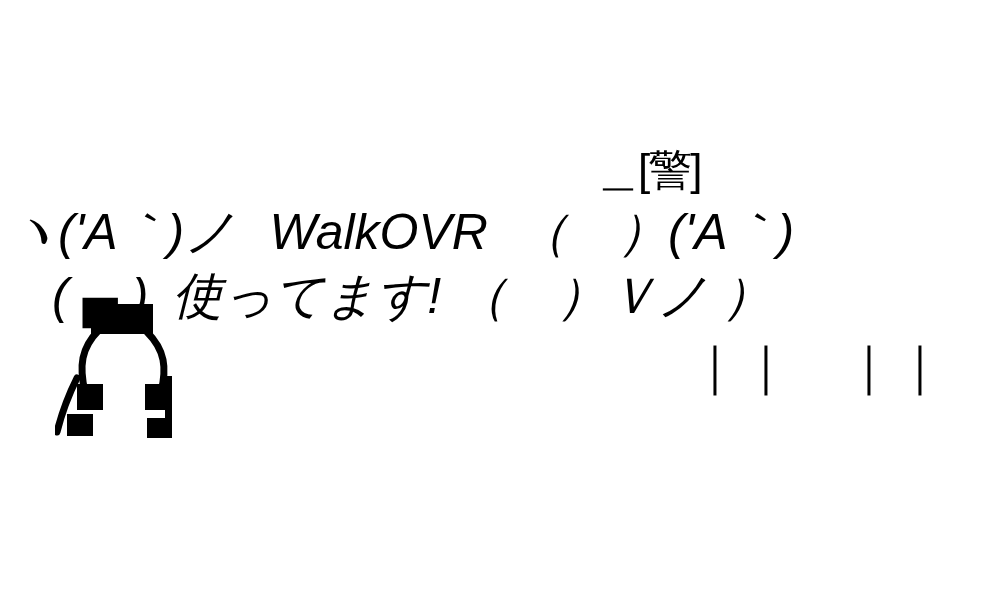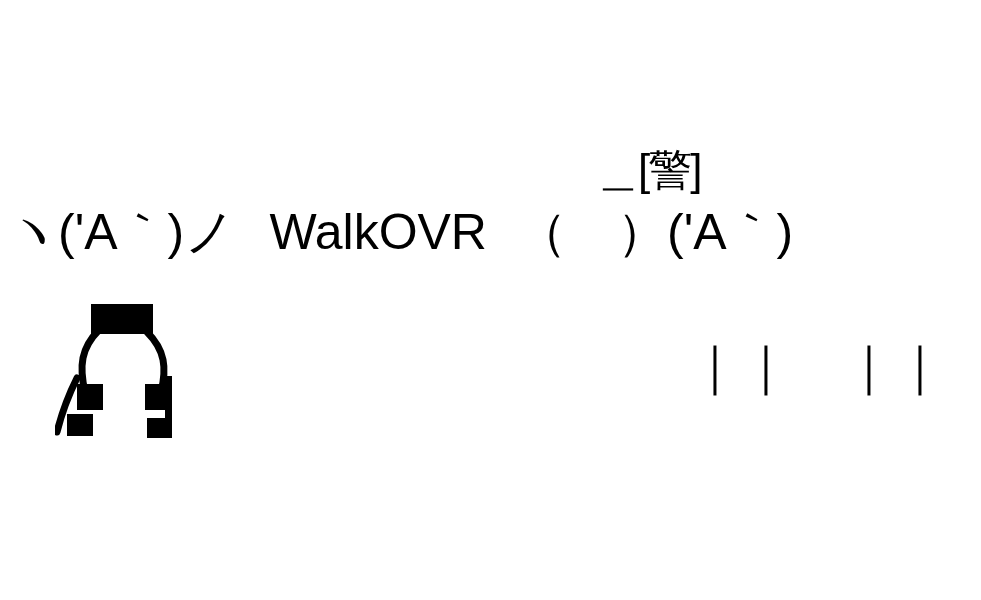--- a/index.html
+++ b/index.html
@@ -44,21 +44,21 @@
     white-space: pre;
     font-family: "Liberation Sans", "DejaVu Sans", sans-serif;
   }
 
   .line-head   { top: 0px;   left: 596px; font-size: 44px; letter-spacing: -2px; }
   .line-one    { top: 62px;  left: 8px;   font-size: 50px; }
   .line-two    { top: 126px; left: 52px;  font-size: 50px; }
   .line-three  { top: 196px; left: 690px; font-size: 50px; letter-spacing: 2px; }
 
   
-  .seg { display: inline-block; }
+  .seg { display: inline-block; font-style: italic; }
 
   
   #vr-graphic {
     position: absolute;
     left: 55px;
     top: 296px;
     width: 140px;
     height: 150px;
     pointer-events: none;
   }
@@ -67,20 +67,21 @@
 <body style="background: rgb(255, 255, 255); width: 981px; height: 600px;">
 
 <div id="stage" style="background: rgb(255, 255, 255); color: rgb(0, 0, 0);">
 
   <div class="aa-block">
 
     <div class="aa-line line-head">＿[警]</div>
 
     <div class="aa-line line-one"><span class="seg">ヽ('A｀)ノ</span><span class="seg" style="display:inline-block;width:34px;"></span><span class="seg">WalkOVR</span><span class="seg" style="display:inline-block;width:30px;"></span><span class="seg">（　）('A｀)</span></div>
 
+    <div class="aa-line line-two"><span class="seg">( ▄ )</span><span class="seg" style="display:inline-block;width:24px;"></span><span class="seg">使ってます!</span><span class="seg" style="display:inline-block;width:16px;"></span><span class="seg">（　）Ｖノ ）</span></div>
 
     <div class="aa-line line-three">｜｜　｜｜</div>
 
   </div>
 
   <svg id="vr-graphic" viewBox="0 0 140 150">
 
     <rect x="36" y="8" width="62" height="30" fill="#000000"></rect>
 
     <path d="M 44 34 C 26 52, 24 70, 30 96" stroke="#000000" stroke-width="7" fill="none" stroke-linecap="round"></path>

